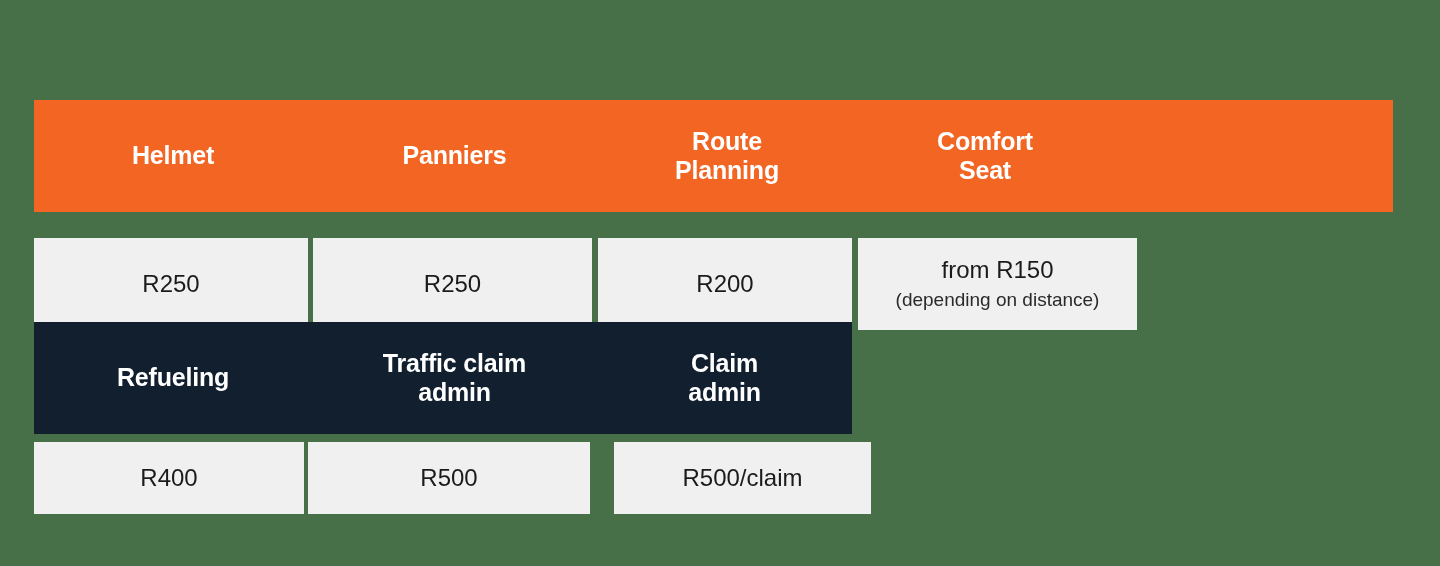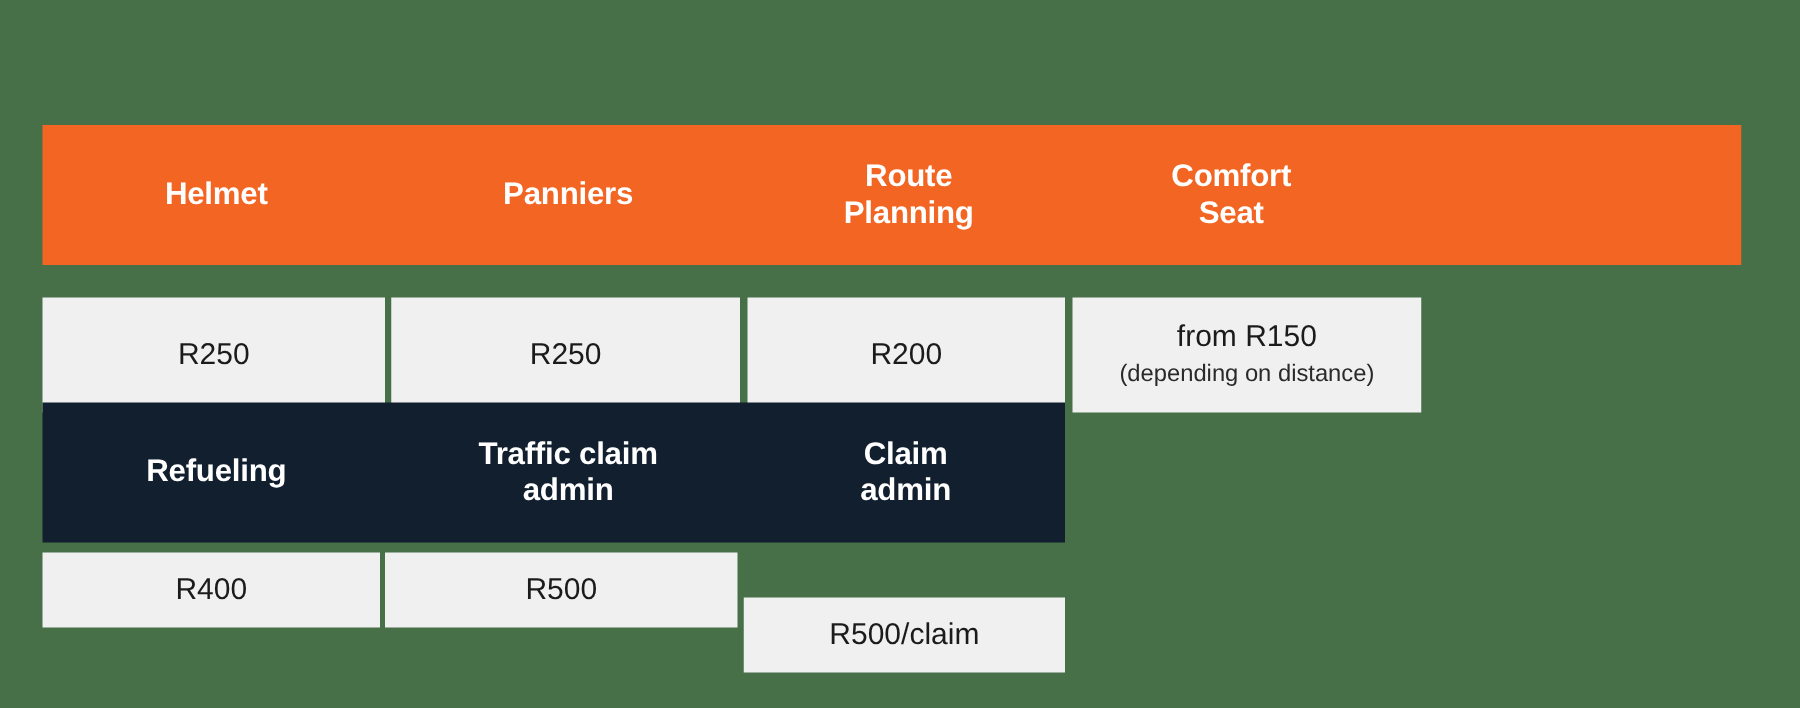--- a/index.html
+++ b/index.html
@@ -108,21 +108,21 @@
     color: #ffffff;
   }
   .value-row-narrow {
     position: absolute;
     left: 0;
     top: 120px;
     width: 100%;
     height: 72px;
   }
   .value-row-narrow .value-cell {
-    height: 60px;
+    height: 72px;
   }
 </style>
 </head>
 <body>
 
 <div class="pricing-board">
 
   <div class="block-wide">
 
     <div class="header-bar">
@@ -176,20 +176,20 @@
       </div>
     </div>
 
     <div class="value-row-narrow">
       <div class="value-cell" style="left:0px; width:270px;">
         <div class="value-main">R400</div>
       </div>
       <div class="value-cell" style="left:274px; width:282px;">
         <div class="value-main">R500</div>
       </div>
-      <div class="value-cell" style="left:561px; width:257px;margin-top:36px;">
+      <div class="value-cell" style="left:580px; width:257px;">
         <div class="value-main">R500/claim</div>
       </div>
     </div>
 
   </div>
 
 </div>
 
 </body></html>

